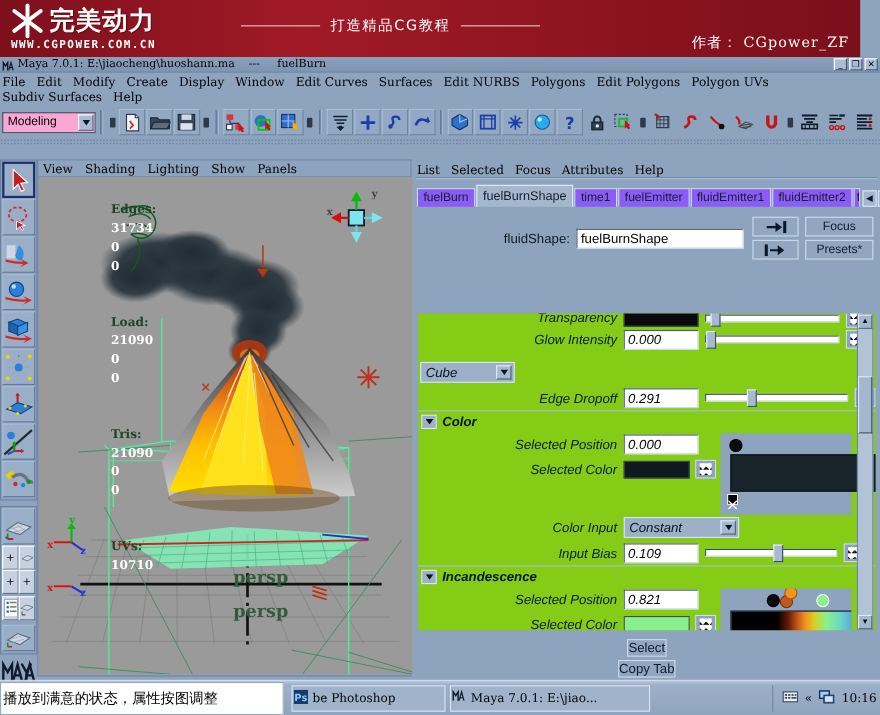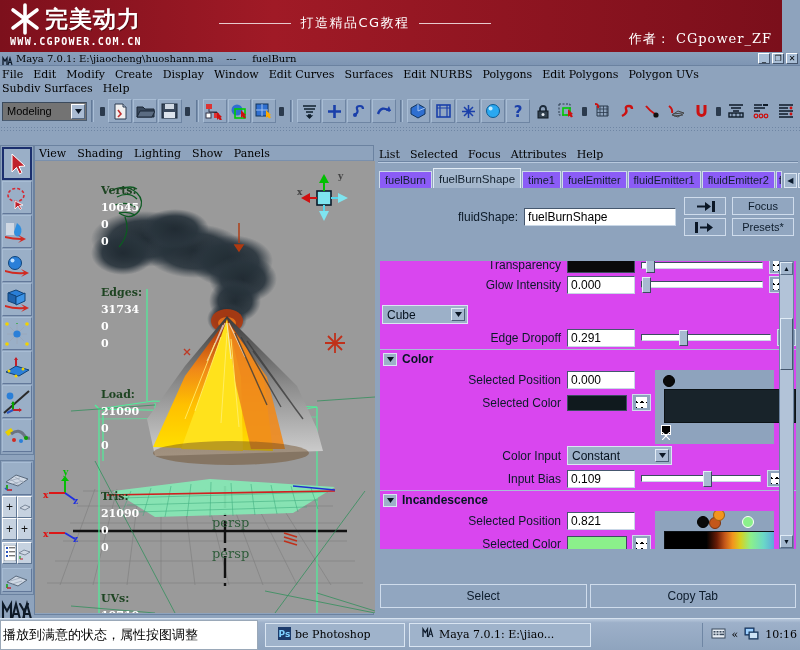--- a/index.html
+++ b/index.html
@@ -81,21 +81,21 @@
   }
   .menubar span { margin-right:10px; white-space:nowrap; }
   .menurow2 { margin-top:-1px; }
 
   
   .toolbar {
     height:30px; display:flex; align-items:center; padding:0 2px;
     gap:1px;
   }
   .combo {
-    width:86px; height:19px; background:#737373; border:1px solid #4a5c72;
+    width:86px; height:19px; background:#f9a8d4; border:1px solid #4a5c72;
     border-top-color:#3b4a5c; border-left-color:#3b4a5c;
     display:flex; align-items:center; font-size:11px; padding-left:4px;
     font-family:"Liberation Sans",sans-serif; color:#000; position:relative;
   }
   .combo-arrow {
     position:absolute; right:1px; top:1px; width:14px; height:15px;
     background:#aabcd3; border:1px solid #fff; border-right-color:#566a83;
     border-bottom-color:#566a83; display:flex; align-items:center; justify-content:center;
   }
   .tb-sep { width:3px; height:22px; background:#7a90ad; border-left:1px solid #627a99;
@@ -151,21 +151,21 @@
   }
   .hud {
     position:absolute; left:20px; top:4px; font-family:"DejaVu Serif","Liberation Serif",serif;
     font-size:11px; font-weight:bold; color:#1e4422; line-height:17px;
   }
   .hud .num { color:#ffffff; }
   .hud-row { white-space:pre; }
   .axis-widget { position:absolute; right:22px; top:8px; width:60px; height:58px; }
   .persp-label {
     position:absolute; font-family:"DejaVu Serif","Liberation Serif",serif;
-    font-size:13px; font-weight:normal; color:#2f5c3a;
+    font-size:16px; font-weight:bold; color:#2f5c3a;
   }
 
   
   .ae {
     position:absolute; left:376px; top:93px; width:424px; height:470px;
     background:#8ea3bd;
   }
   .ae-menubar {
     height:16px; display:flex; align-items:flex-end; padding-left:3px;
     font-family:"DejaVu Serif","Liberation Serif",serif; font-size:11px; color:#000;
@@ -205,22 +205,22 @@
     font-family:"Liberation Sans",sans-serif;
   }
   .btn3d {
     background:#91a6c0; border:1px solid #cfdcec;
     border-right-color:#5d7characters; border-bottom-color:#5d7characters;
     display:flex; align-items:center; justify-content:center;
     font-size:11px; color:#0d1c2c; font-family:"Liberation Sans",sans-serif;
   }
 
   .ae-body {
-    position:absolute; left:4px; top:116px; width:416px; height:288px;
-    border:1px solid #49597characters; background:#d946ef; overflow:hidden;
+    position:absolute; left:4px; top:140px; width:416px; height:288px;
+    border:1px solid #49597characters; background:#84cc16; overflow:hidden;font-style:italic;
   }
   .attr-row { display:flex; align-items:center; height:23px; padding-left:2px; }
   .attr-label {
     width:185px; text-align:right; padding-right:6px;
     font-size:12px; color:#0b1a28; font-family:"Liberation Sans",sans-serif;
   }
   .slider {
     position:relative; height:12px; margin-left:6px;
     display:flex; align-items:center;
   }
@@ -281,35 +281,35 @@
     width:13px; height:13px; background:#a3b7ce;
     border:1px solid #e0ebf6; border-right-color:#566b84; border-bottom-color:#566b84;
     display:flex; align-items:center; justify-content:center; font-size:7px; color:#061220;
   }
   .sb-thumb {
     position:absolute; left:0; width:13px; background:#a3b7ce;
     border:1px solid #e0ebf6; border-right-color:#44566d; border-bottom-color:#44566d;
   }
   .ae-bottom {
     position:absolute; left:4px; bottom:4px; width:416px; height:30px;
-    display:flex; gap:3px; align-items:center;
+    display:flex; gap:3px; align-items:center;flex-direction:column;
   }
   .ae-bottom .btn3d { flex:1; height:24px; font-size:12px; }
 
   
   .taskbar {
     position:absolute; left:0; top:618px; width:800px; height:32px;
     background: linear-gradient(180deg,#b8c8dc 0%, #9db0c9 12%, #8fa4be 100%);
     border-top:1px solid #d6e2ef;
     display:flex; align-items:center; padding:0 3px;
   }
   .task-btn {
     height:24px; background:#9fb3cb;
     border:1px solid #d9e5f2; border-right-color:#5f7characters; border-bottom-color:#5f7characters;
-    display:flex; align-items:center; padding:0 12px; gap:4px;
+    display:flex; align-items:center; padding:0 1px; gap:4px;
     font-size:11px; color:#000; font-family:"DejaVu Serif","Liberation Serif",serif;
     white-space:nowrap; overflow:hidden;
   }
   .tray {
     margin-left:auto; height:24px; display:flex; align-items:center; gap:6px;
     border-left:1px solid #6f86a4; padding-left:8px;
     font-size:11px; color:#000; font-family:"DejaVu Serif","Liberation Serif",serif;
   }
   .ime-overlay {
     position:absolute; left:0; top:620px; width:258px; height:30px;
@@ -838,26 +838,20 @@
           <g>
             <path d="M30 372 h-16" stroke="#e01010" stroke-width="1.9"></path>
             <path d="M30 372 l10 6" stroke="#2030e0" stroke-width="1.9"></path>
             <text x="8" y="376" font-size="9" fill="#e01010" font-family="DejaVu Serif" font-weight="bold">x</text>
             <text x="38" y="381" font-size="9" fill="#2030e0" font-family="DejaVu Serif" font-weight="bold">z</text>
           </g>
         </svg>
 
         <div class="hud">
           <div class="hud-row">
-            <span>Verts:</span>
-            <span class="num">10645</span>
-            <span class="num">0</span>
-            <span class="num">0</span>
-          </div>
-          <div class="hud-row">
             <span>Edges:</span>
             <span class="num">31734</span>
             <span class="num">0</span>
             <span class="num">0</span>
           </div>
           <div class="hud-row">
             <span>Load:</span>
             <span class="num">21090</span>
             <span class="num">0</span>
             <span class="num">0</span>

